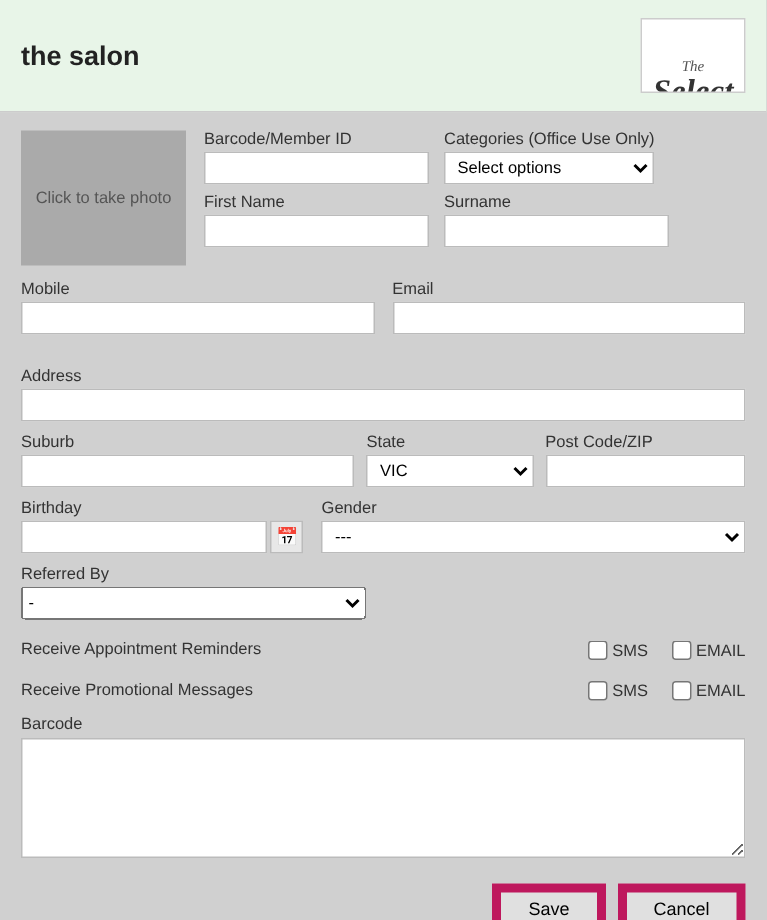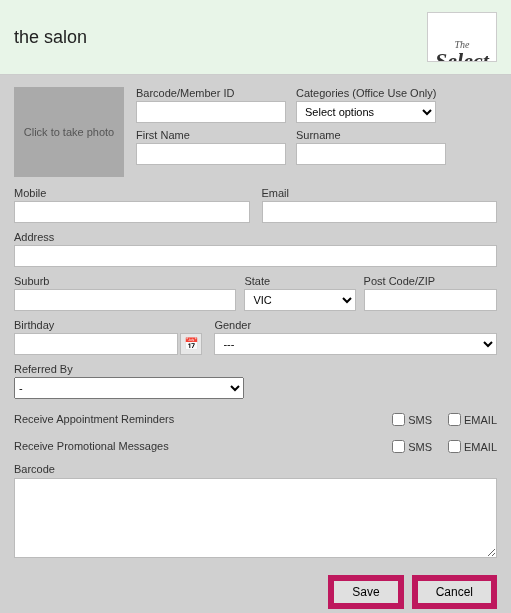--- a/index.html
+++ b/index.html
@@ -15,21 +15,21 @@
     .header {
       background: #e8f5e8;
       display: flex;
       align-items: center;
       justify-content: space-between;
       padding: 12px 14px;
       border-bottom: 1px solid #ccc;
     }
     .header-title {
       font-size: 18px;
-      font-weight: normal;
+      font-weight: bold;
       color: #222;
     }
     .logo-box {
       width: 70px;
       height: 50px;
       border: 1px solid #ccc;
       background: white;
       display: flex;
       align-items: center;
       justify-content: center;
@@ -135,21 +135,21 @@
       padding: 2px 4px;
       font-size: 11px;
       height: 22px;
     }
     .full-width input { width: 100%; }
 
     
     .two-col {
       display: flex;
       gap: 12px;
-      margin-bottom: 8px;
+      margin-bottom: 22px;
     }
     .two-col .field-group { flex: 1; }
     .two-col .field-group input { width: 100%; }
 
     
     .three-col {
       display: flex;
       gap: 8px;
       margin-bottom: 8px;
     }

